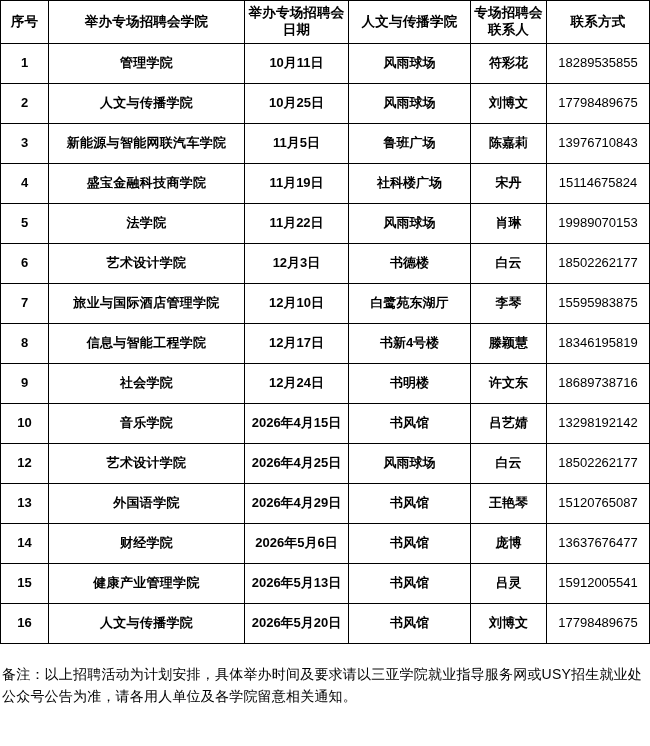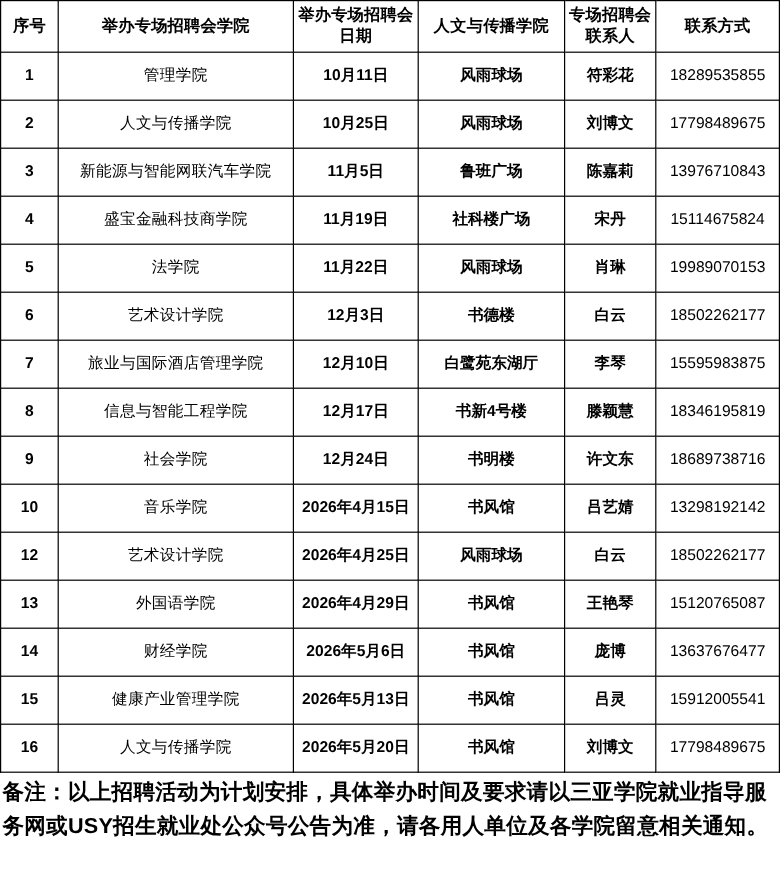--- a/index.html
+++ b/index.html
@@ -49,37 +49,37 @@
     letter-spacing: 0.2px;
   }
   table.recruit tbody td {
     height: 39px;
   }
   td.idx {
     font-weight: bold;
     font-size: 13px;
   }
   td.college {
-    font-weight: normal;
+    font-weight: bold;
     font-size: 14px;
     letter-spacing: 0.3px;
     margin-left: 32px;
   }
   td.date, td.venue, td.person {
     font-size: 13px;
     font-weight: bold;
   }
   td.phone {
     font-size: 13px;
   }
   .note {
-    margin-top: 3px;
+    margin-top: 20px;
     padding: 0 2px;
-    font-size: 18px;
-    font-weight: bold;
+    font-size: 14px;
+    font-weight: normal;
     line-height: 1.55;
     letter-spacing: 0.2px;
   }
 </style>
 </head>
 <body>
 
 <div class="sheet">
 
   <table class="recruit">

